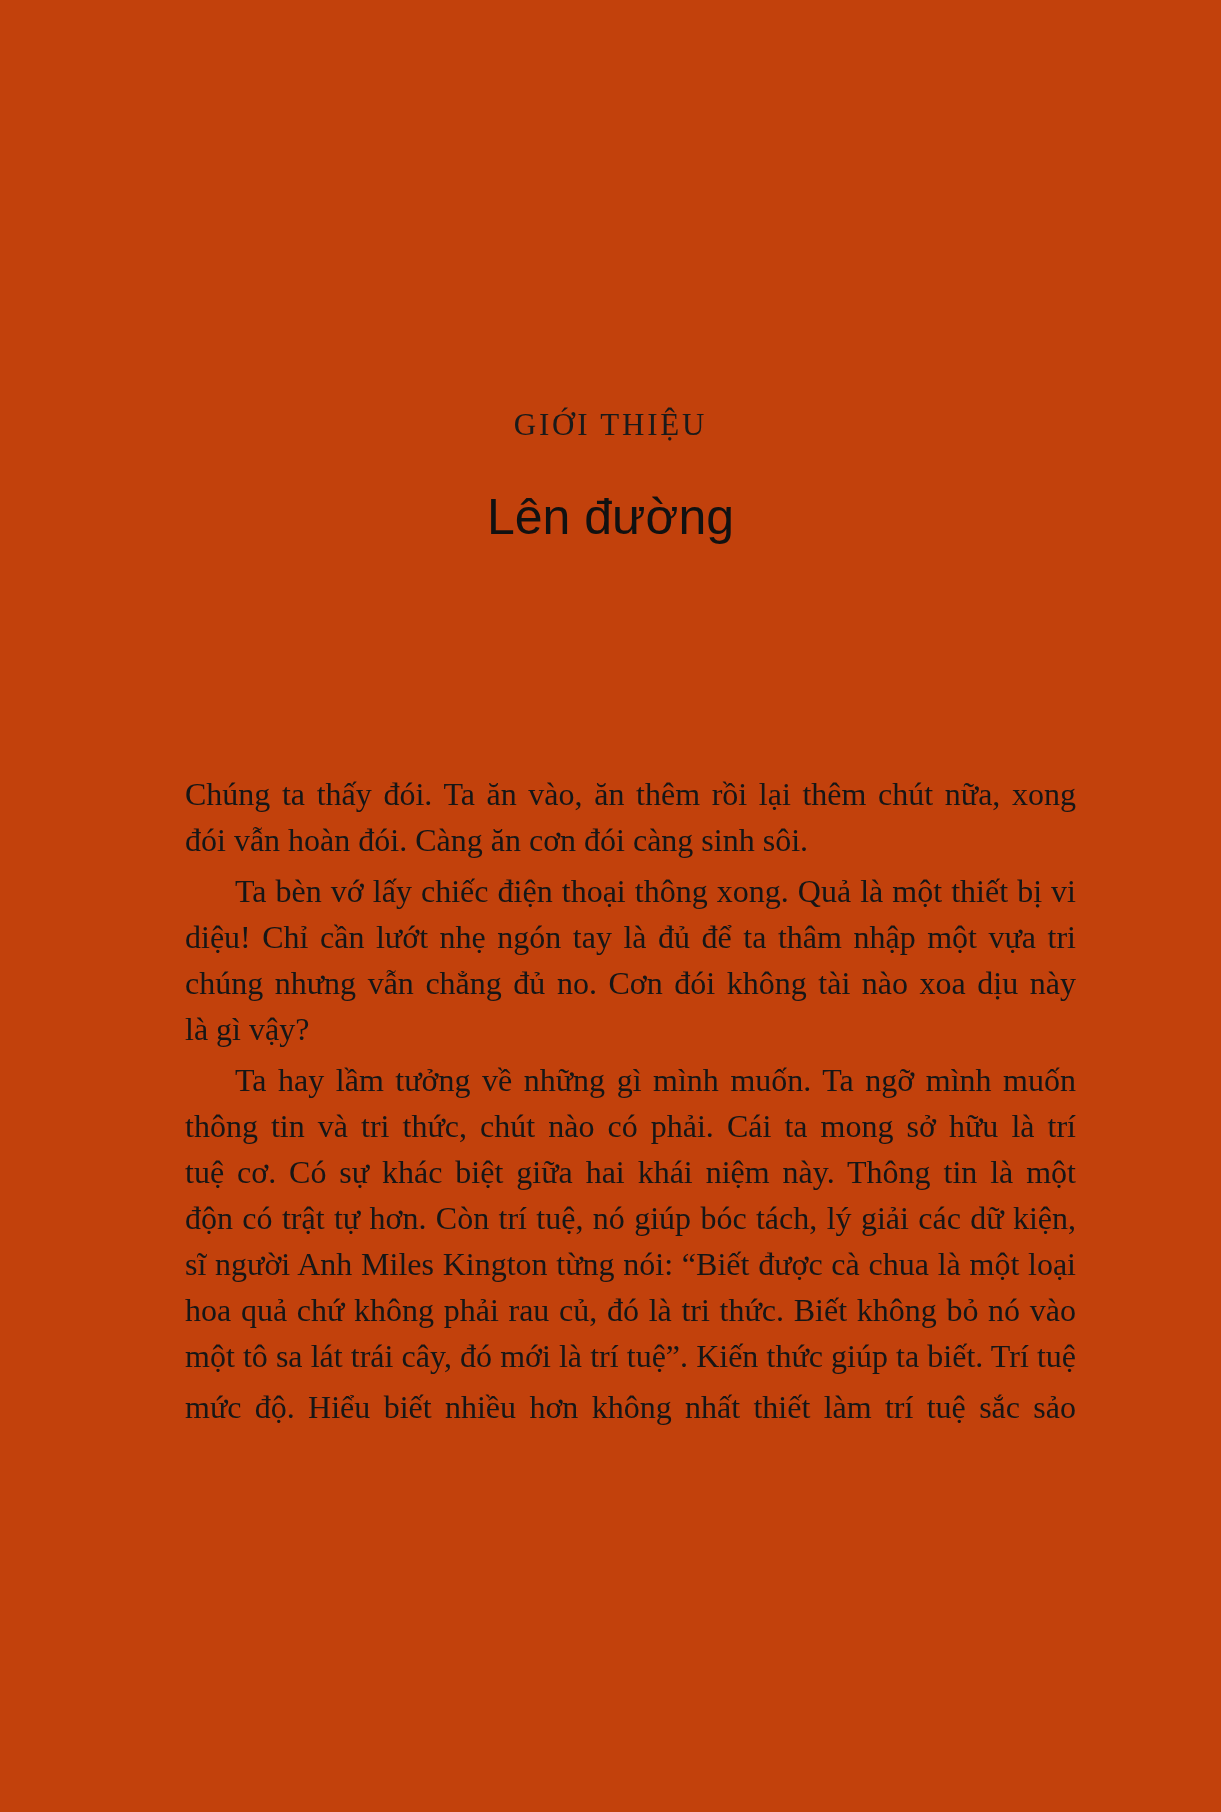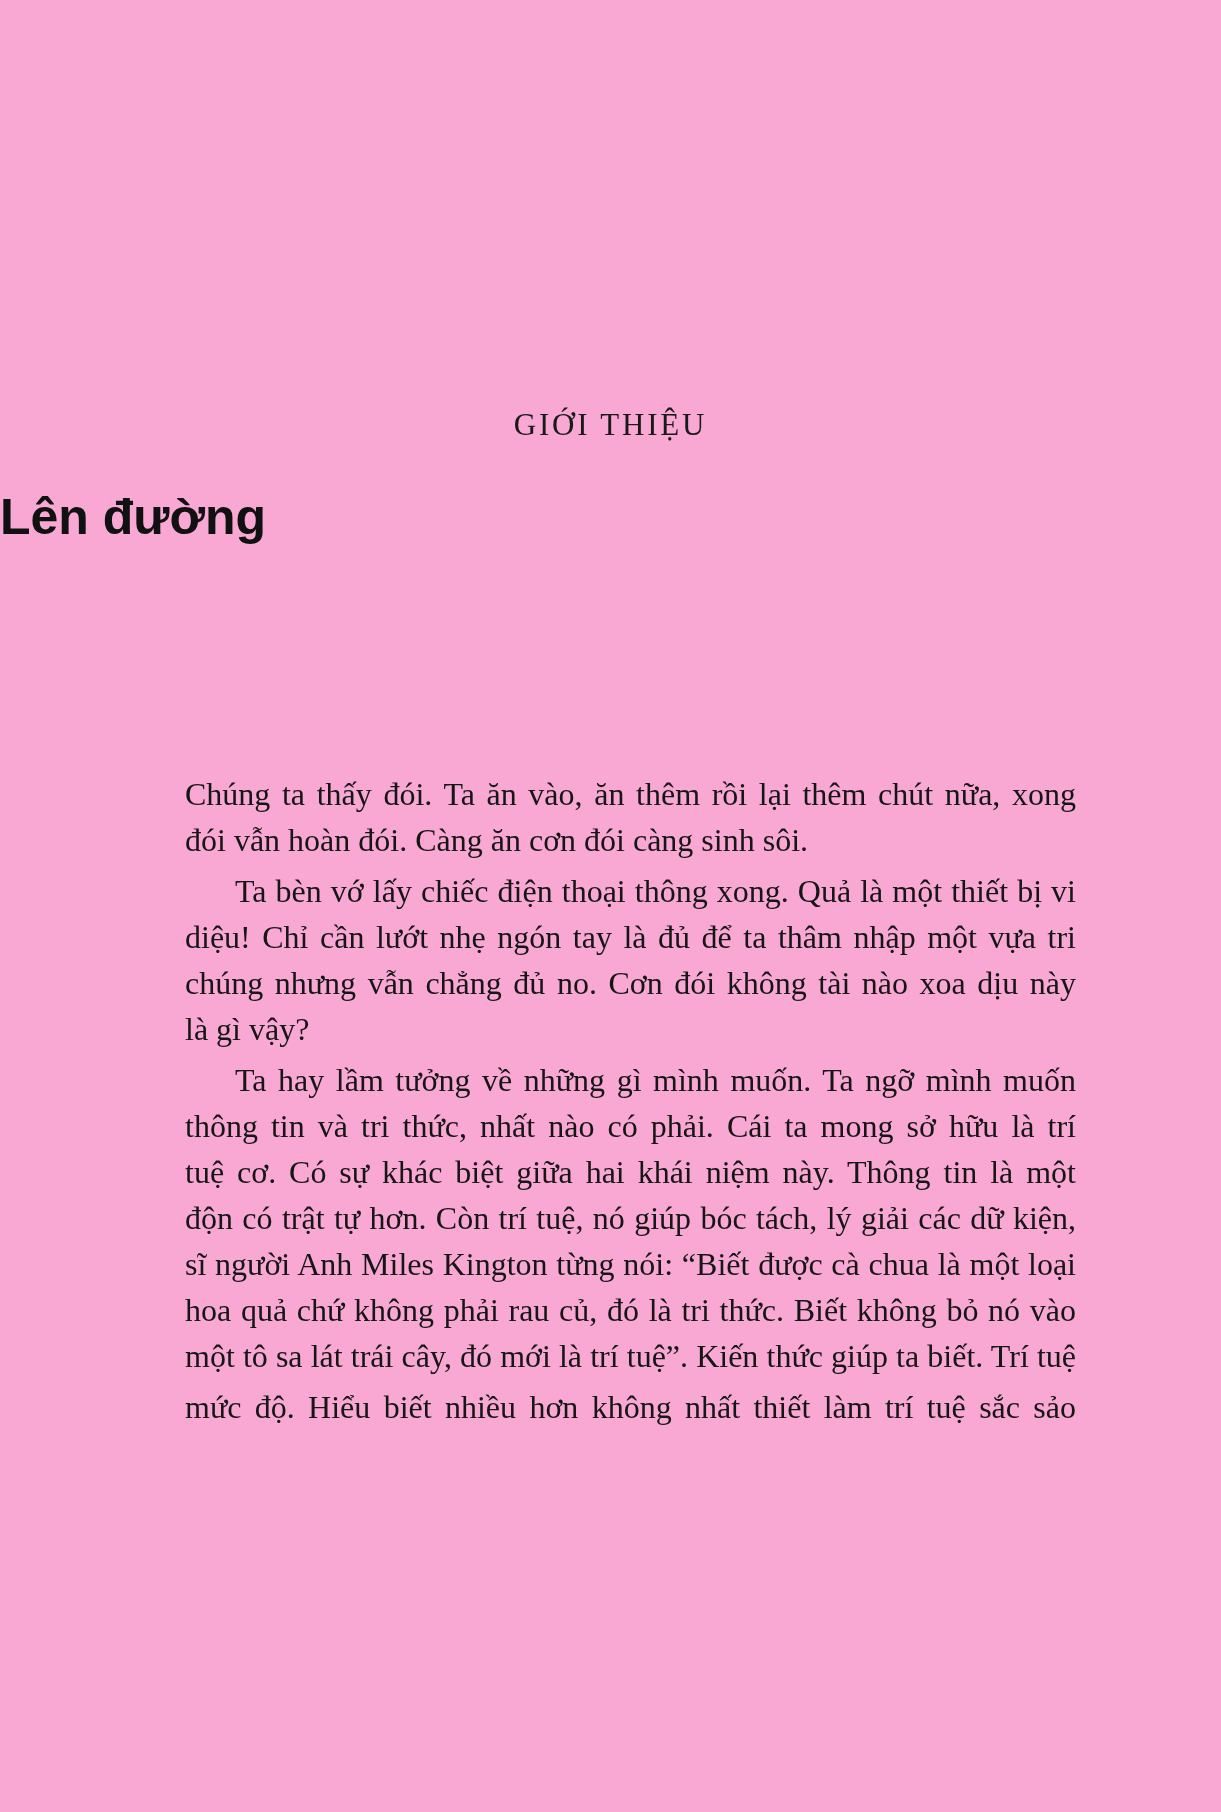--- a/index.html
+++ b/index.html
@@ -4,21 +4,21 @@
 <style>
   html, body {
     margin: 0;
     padding: 0;
     background: #ffffff;
   }
   .page {
     position: relative;
     width: 1221px;
     height: 1812px;
-    background: #f9a8d4;
+    background: #c2410c;
     color: #151515;
     overflow: hidden;
   }
   .kicker {
     position: absolute;
     top: 409px;
     left: 0;
     width: 1221px;
     text-align: center;
     font-family: "Liberation Serif", serif;
@@ -26,23 +26,23 @@
     line-height: 1;
     letter-spacing: 0.09em;
     color: #1a1a1a;
   }
   .title {
     position: absolute;
     top: 490px;
     left: 0;
     width: 1221px;
     margin: 0;
-    text-align: left;
+    text-align: center;
     font-family: "Liberation Sans", sans-serif;
-    font-weight: 700;
+    font-weight: 400;
     font-size: 50px;
     line-height: 1.1;
     color: #111111;
   }
   .body-text {
     position: absolute;
     top: 771px;
     left: 142px;
     width: 934px;
     font-family: "Liberation Serif", serif;
@@ -79,21 +79,21 @@
 
     <div class="paragraph">
       <div class="line indent">Ta bèn vớ lấy chiếc điện thoại thông xong. Quả là một thiết bị vi</div>
       <div class="line">diệu! Chỉ cần lướt nhẹ ngón tay là đủ để ta thâm nhập một vựa tri</div>
       <div class="line">chúng nhưng vẫn chẳng đủ no. Cơn đói không tài nào xoa dịu này</div>
       <div class="line flush">là gì vậy?</div>
     </div>
 
     <div class="paragraph">
       <div class="line indent">Ta hay lầm tưởng về những gì mình muốn. Ta ngỡ mình muốn</div>
-      <div class="line">thông tin và tri thức, nhất nào có phải. Cái ta mong sở hữu là trí</div>
+      <div class="line">thông tin và tri thức, chút nào có phải. Cái ta mong sở hữu là trí</div>
       <div class="line">tuệ cơ. Có sự khác biệt giữa hai khái niệm này. Thông tin là một</div>
       <div class="line">độn có trật tự hơn. Còn trí tuệ, nó giúp bóc tách, lý giải các dữ kiện,</div>
       <div class="line">sĩ người Anh Miles Kington từng nói: “Biết được cà chua là một loại</div>
       <div class="line">hoa quả chứ không phải rau củ, đó là tri thức. Biết không bỏ nó vào</div>
       <div class="line">một tô sa lát trái cây, đó mới là trí tuệ”. Kiến thức giúp ta biết. Trí tuệ</div>
     </div>
 
     <div class="paragraph">
       <div class="line">mức độ. Hiểu biết nhiều hơn không nhất thiết làm trí tuệ sắc sảo</div>
     </div>

